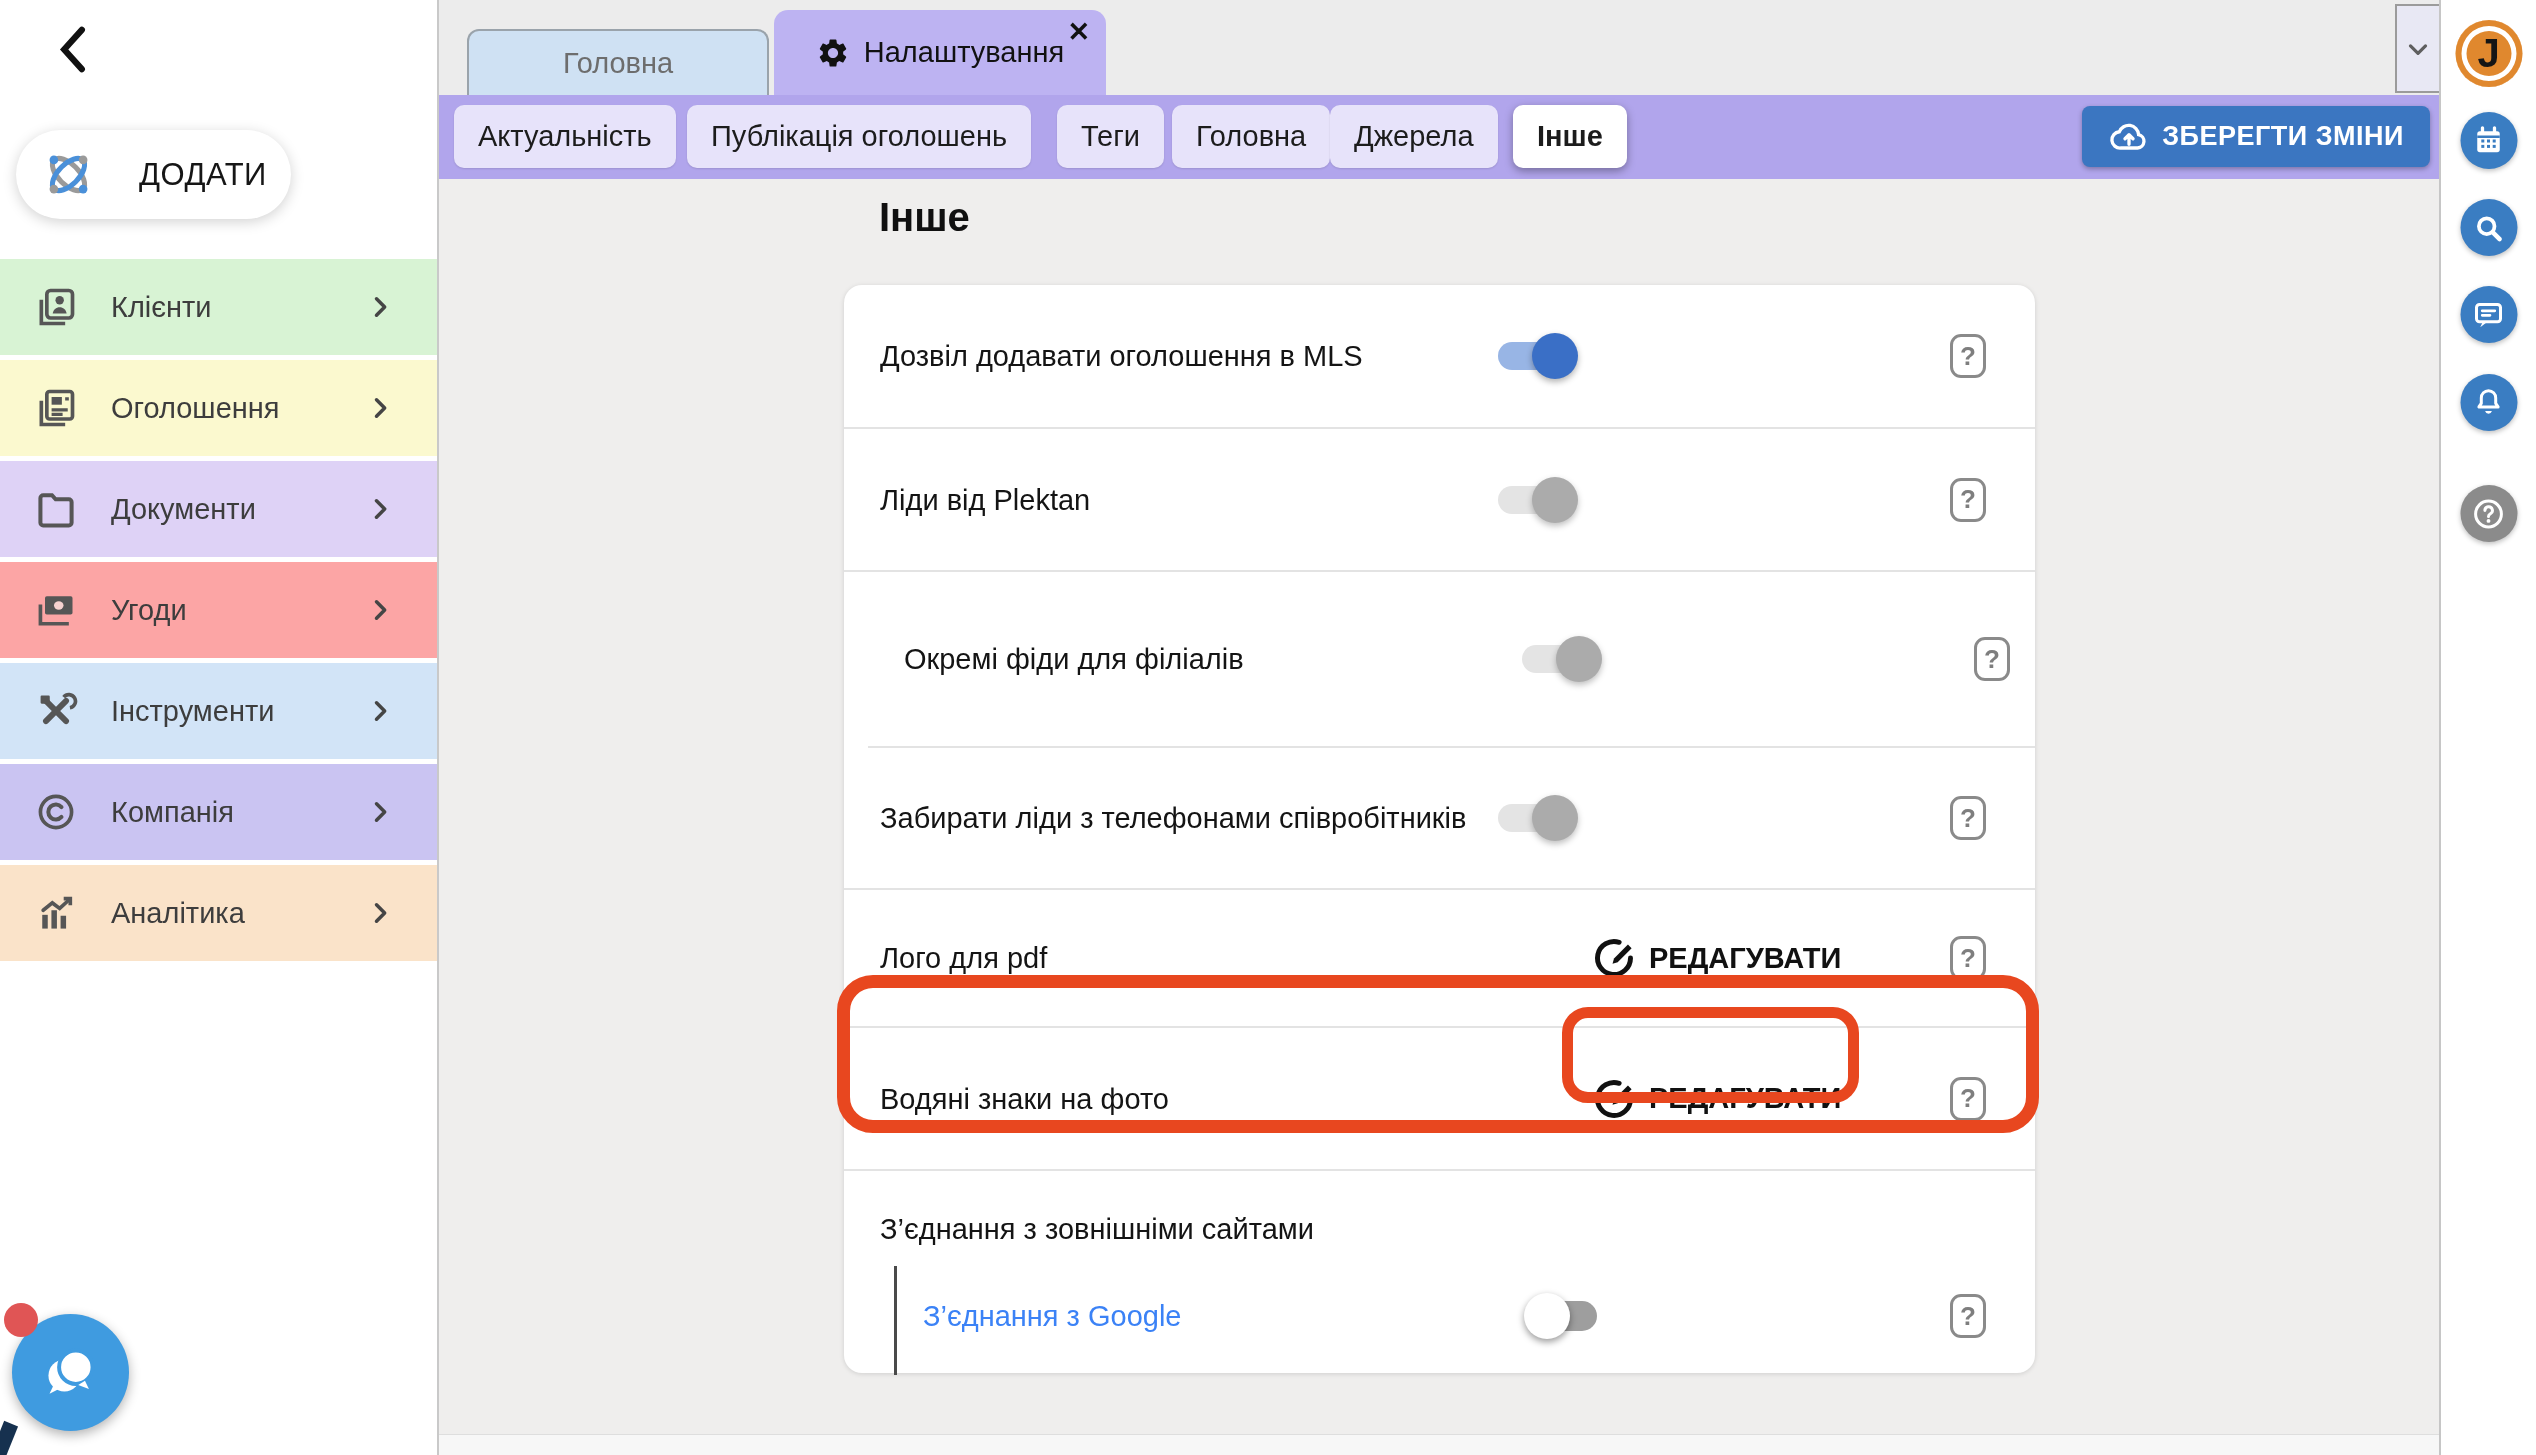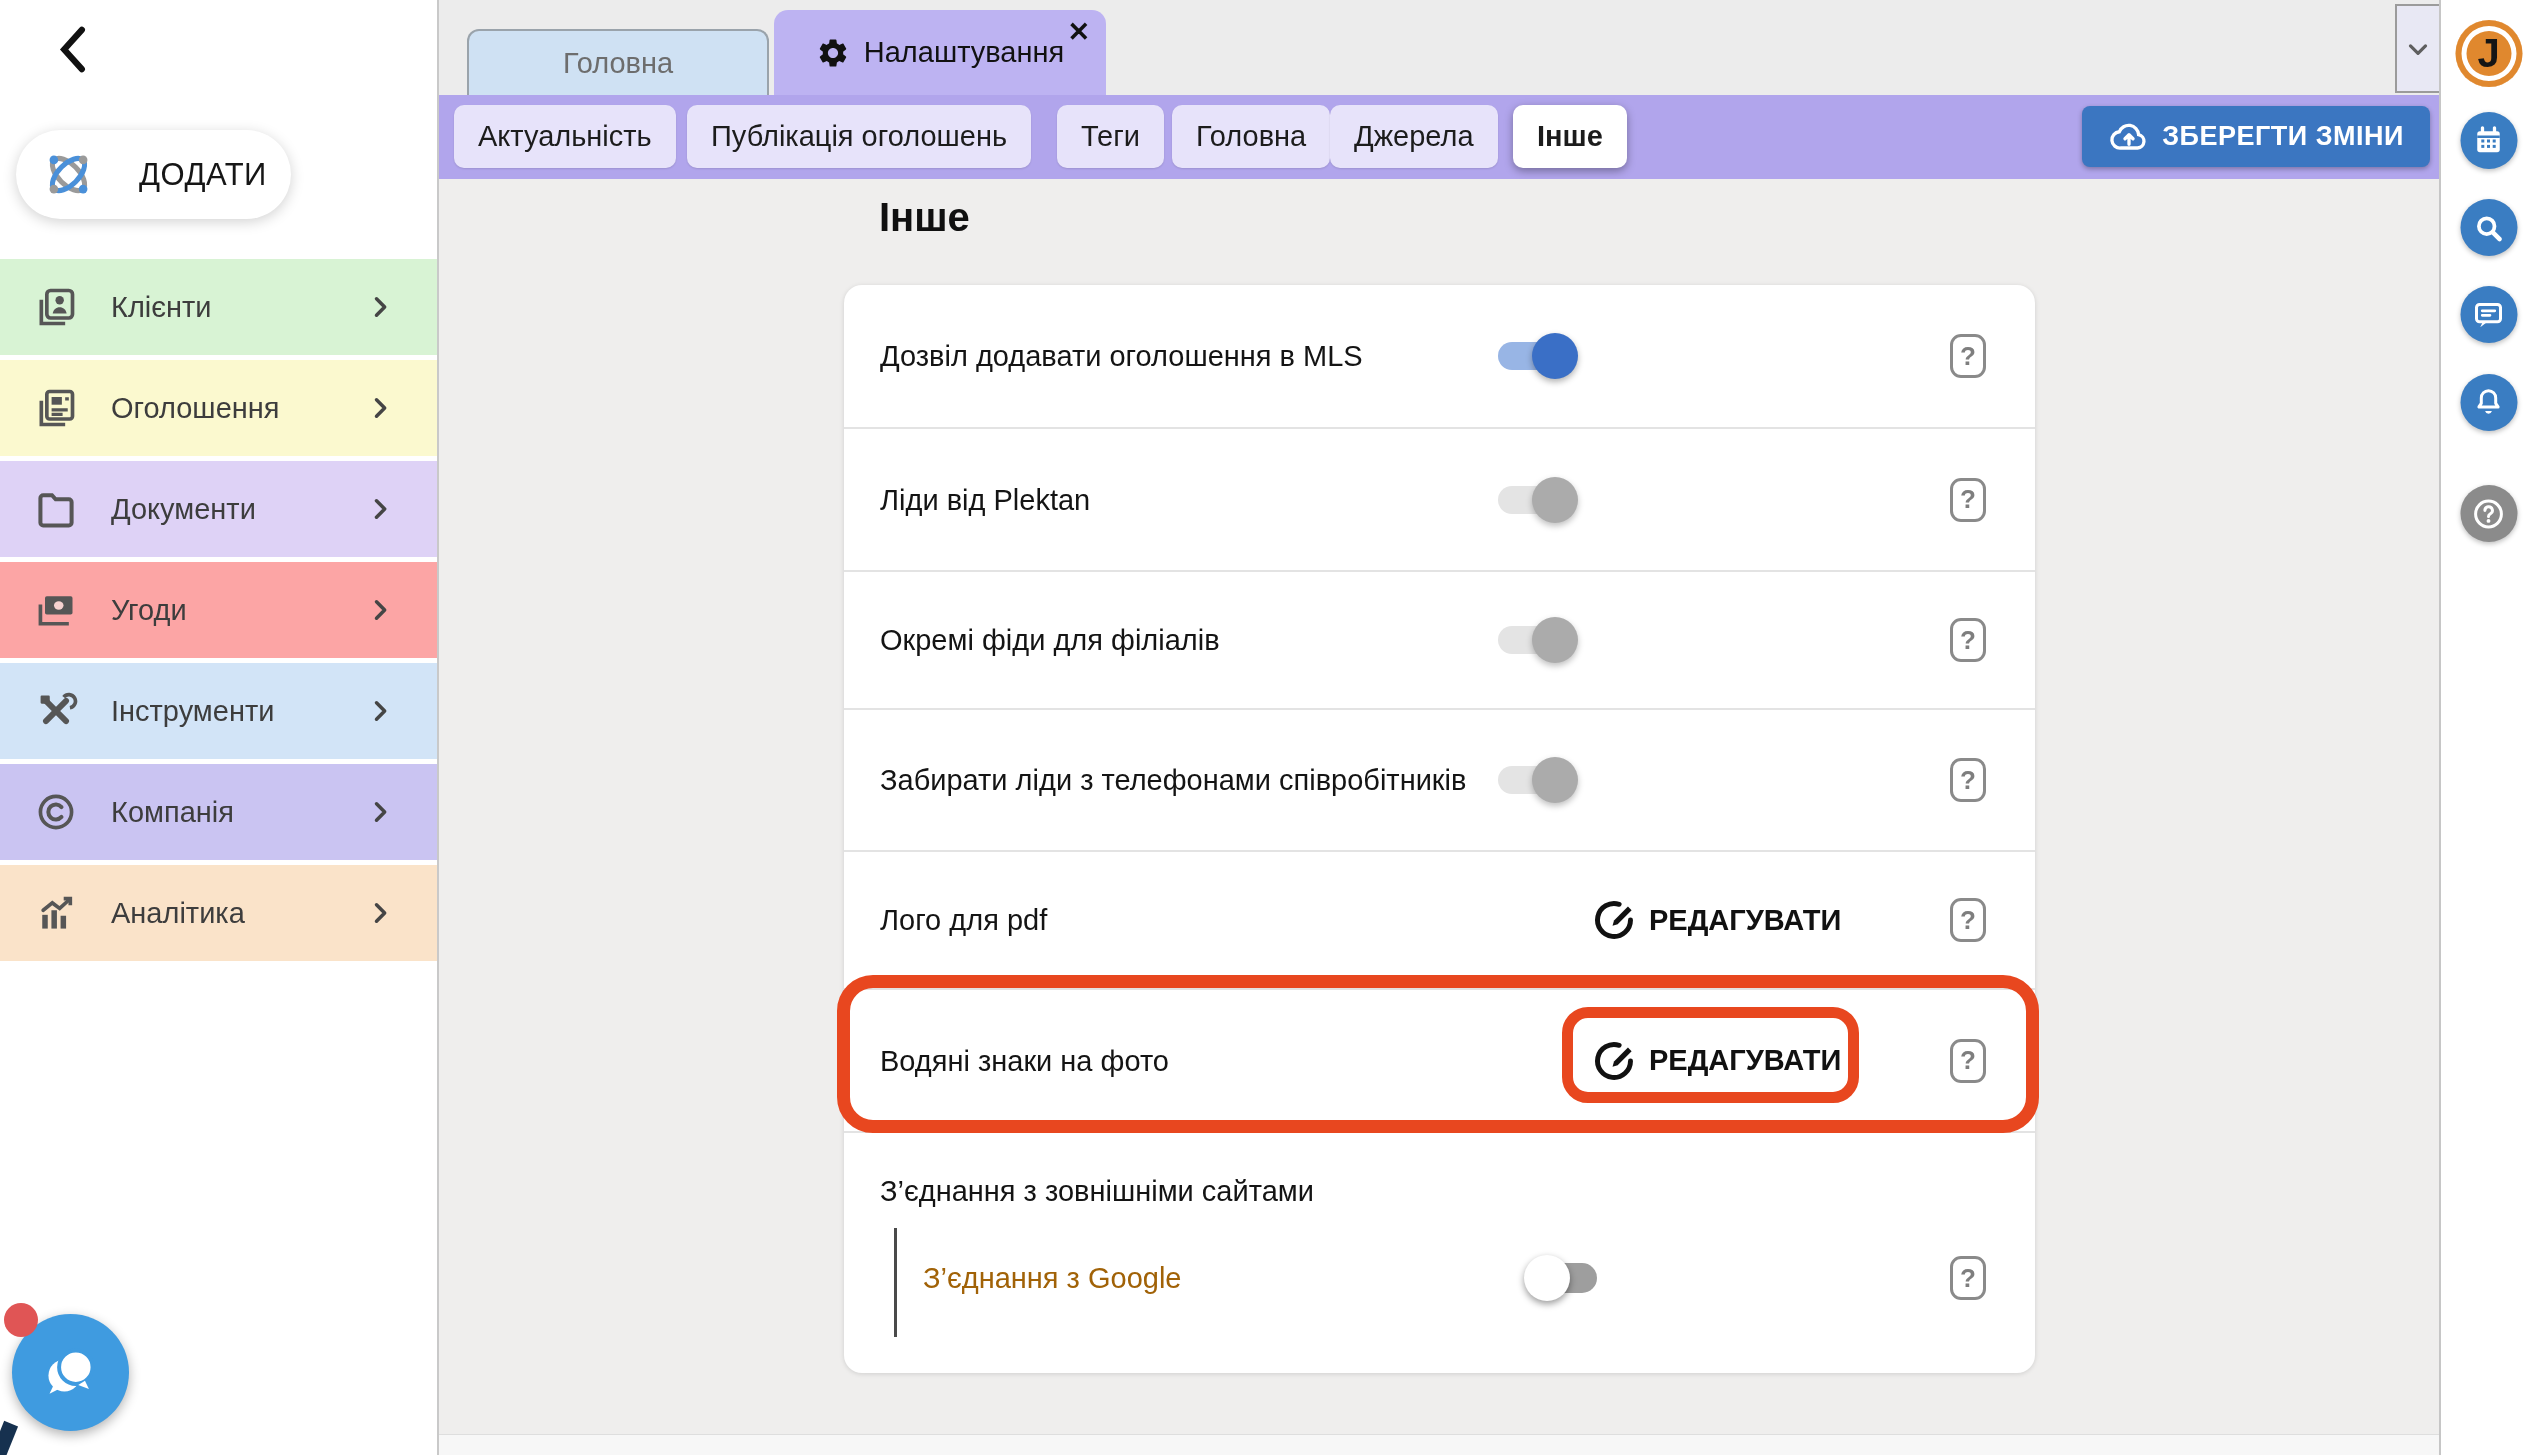--- a/index.html
+++ b/index.html
@@ -57,21 +57,21 @@
   .toggle{position:absolute;left:654px;top:50%;transform:translateY(-50%);width:67px;height:28px;border-radius:14px;cursor:pointer;}
   .toggle .thumb{position:absolute;top:50%;transform:translateY(-50%);width:46px;height:46px;border-radius:50%;}
   .toggle.on{background:#98b5e5;} .toggle.on .thumb{left:34px;background:#3a6fc6;box-shadow:0 3px 6px rgba(0,0,0,.3);}
   .toggle.off{background:#e4e4e4;} .toggle.off .thumb{left:34px;background:#ababab;box-shadow:0 3px 6px rgba(0,0,0,.25);}
   .toggle.google{left:688px;width:65px;height:30px;background:#9e9e9e;border-radius:15px;}
   .toggle.google .thumb{left:-8px;background:#fff;box-shadow:0 3px 7px rgba(0,0,0,.4);}
   .edit-btn{position:absolute;left:748px;top:50%;transform:translateY(-50%);display:flex;align-items:center;gap:13px;
     font-size:29px;font-weight:700;color:#111;cursor:pointer;white-space:nowrap;}
   .section-label{position:absolute;left:36px;top:42px;font-size:29px;color:#141414;}
   .sub-vline{position:absolute;left:50px;top:95px;width:3px;height:109px;background:#4a4a4a;}
-  .sub-label{position:absolute;left:79px;top:145px;transform:translateY(-50%);font-size:29px;color:#a16207;}
+  .sub-label{position:absolute;left:79px;top:145px;transform:translateY(-50%);font-size:29px;color:#3b82f6;}
   .sub-center{top:145px;}
 
   
   .hl-outer{position:absolute;left:837px;top:975px;width:1202px;height:158px;border:13px solid #e8471f;border-radius:36px;
     box-sizing:border-box;z-index:6;pointer-events:none;}
   .hl-inner{position:absolute;left:1562px;top:1007px;width:297px;height:96px;border:11px solid #e8471f;border-radius:26px;
     box-sizing:border-box;z-index:6;pointer-events:none;}
 
   
   .right-rail{position:absolute;right:0;top:0;bottom:0;width:95px;background:#fff;border-left:2px solid #c6c6c6;z-index:2;}
@@ -297,21 +297,21 @@
     <div class="row" style="height:143px;">
       <span class="row-label">Ліди від Plektan</span>
       <div class="toggle off">
           <div class="thumb"></div>
         </div>
       <div class="help">
           <span>?</span>
         </div>
     </div>
 
-    <div class="row" style="height:138px;">
+    <div class="row" style="height:176px;margin-left:24px;">
       <span class="row-label">Окремі фіди для філіалів</span>
       <div class="toggle off">
           <div class="thumb"></div>
         </div>
       <div class="help">
           <span>?</span>
         </div>
     </div>
 
     <div class="row" style="height:142px;">

